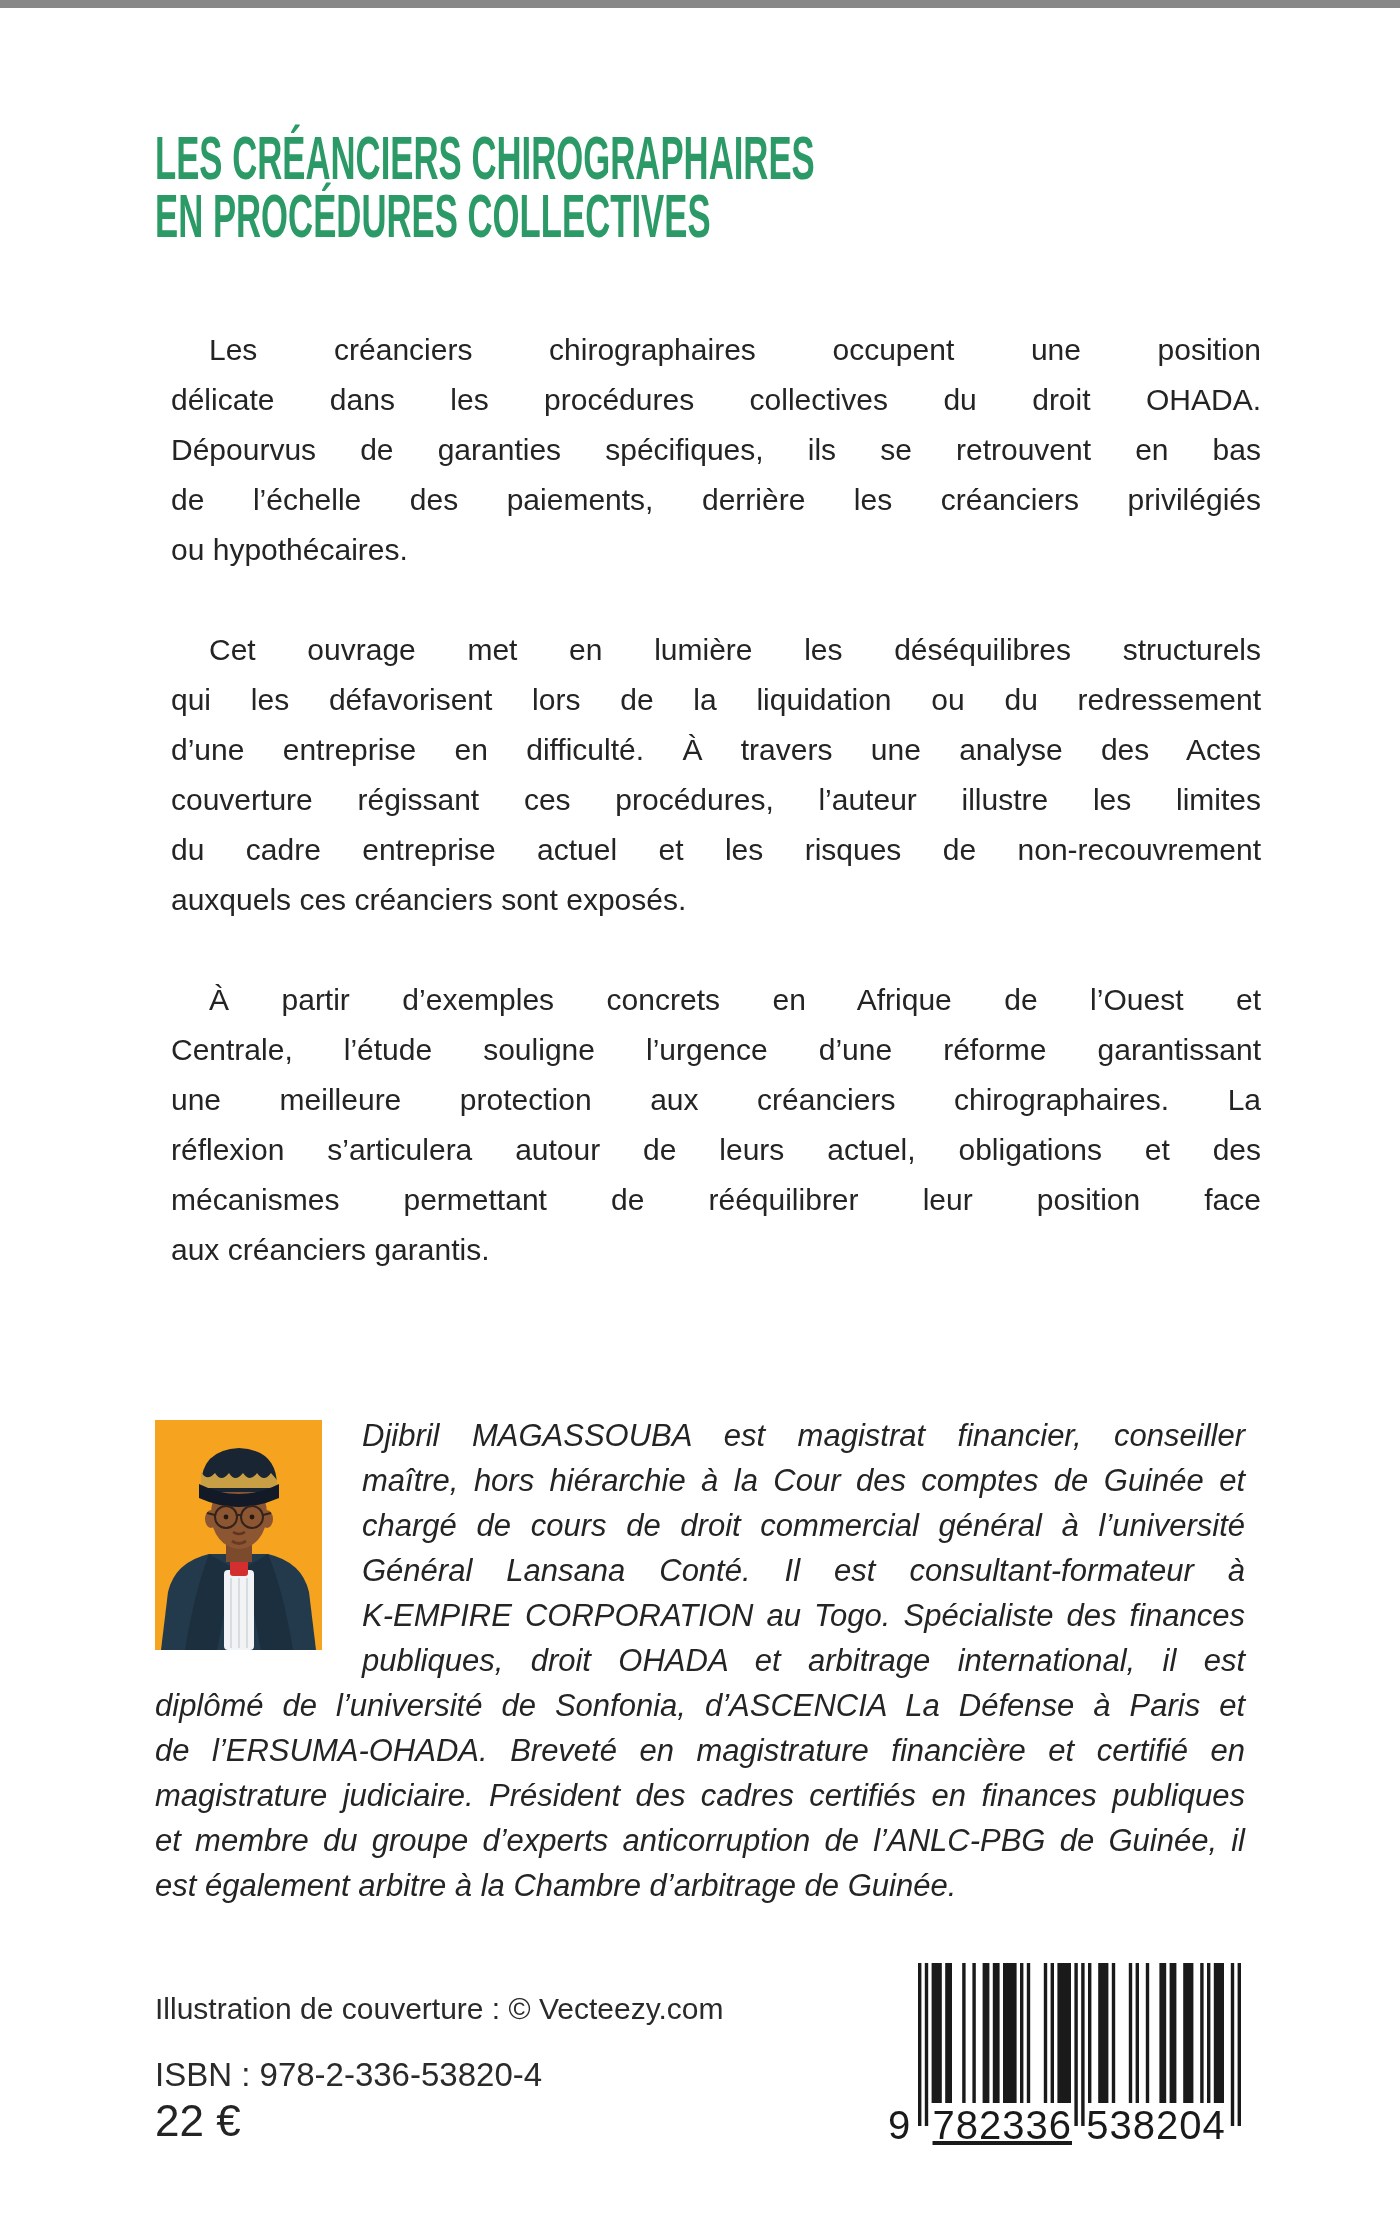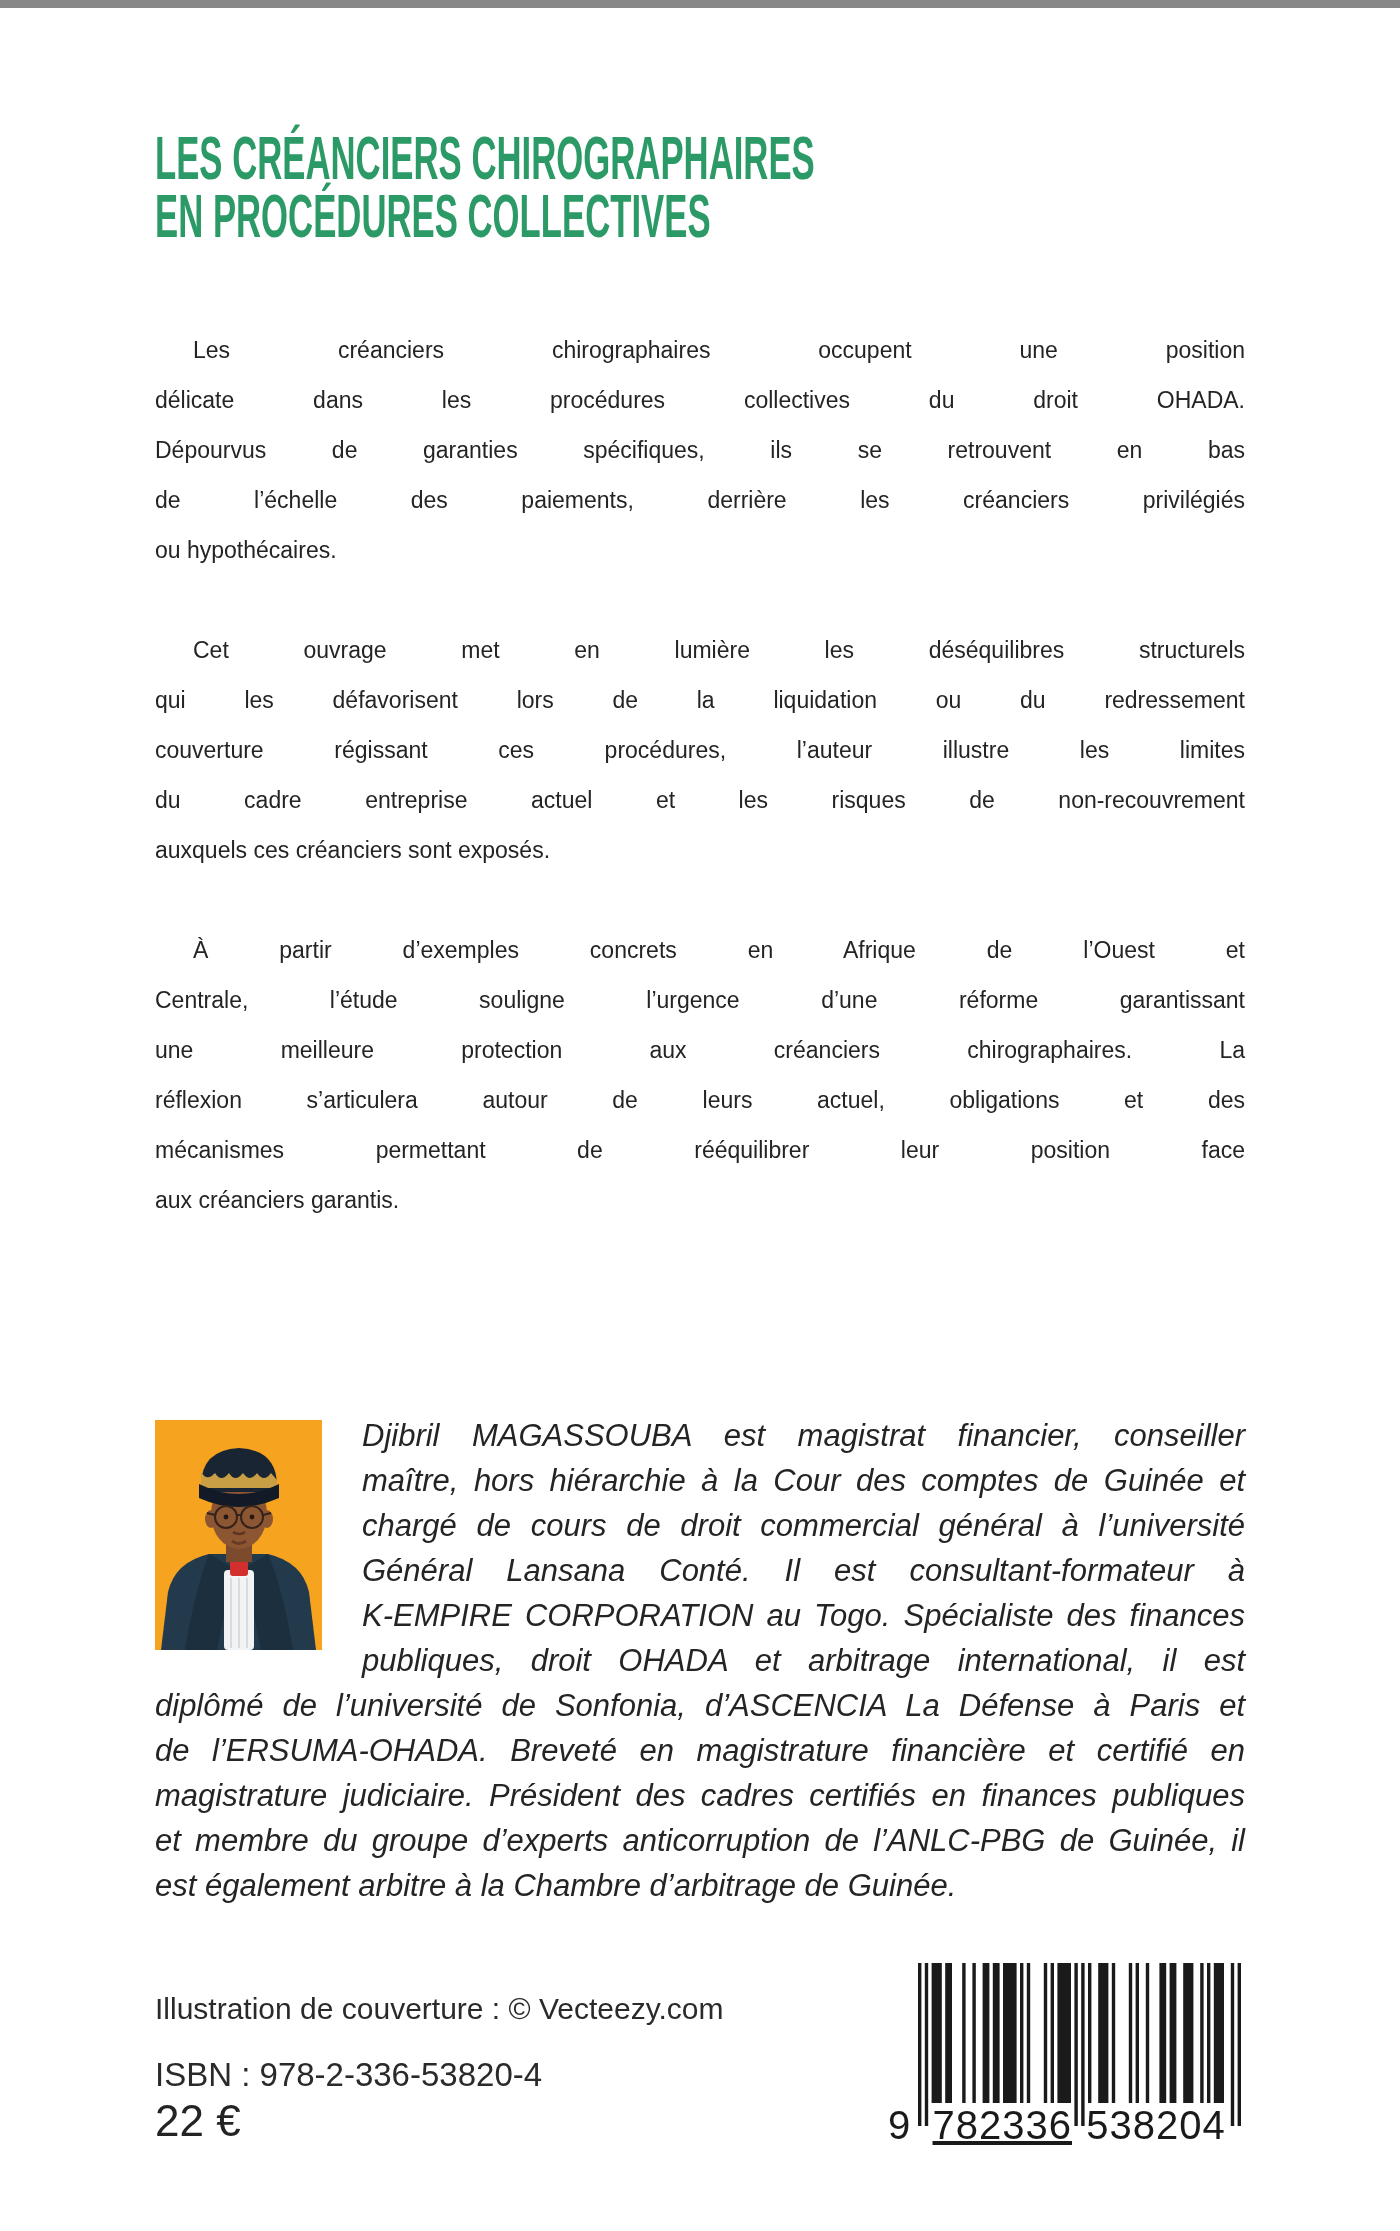--- a/index.html
+++ b/index.html
@@ -26,24 +26,24 @@
     color: #2b9a66;
     transform: scaleX(0.56);
     transform-origin: left top;
   }
   .title-line.l1 { top: 119px; }
   .title-line.l2 { top: 177px; }
 
   
   .summary {
     position: absolute;
-    left: 155px;
+    left: 171px;
     top: 317px;
     width: 1090px;
-    font-size: 23px;
+    font-size: 30px;
     line-height: 50px;
     color: #242424;
   }
   .para { margin: 0; }
   .para + .para { margin-top: 50px; }
   .jline {
     text-align: justify;
     text-align-last: justify;
   }
   .jline:last-child { text-align-last: left; }
@@ -135,20 +135,21 @@
     <div class="para">
         <div class="jline">Les créanciers chirographaires occupent une position</div>
         <div class="jline">délicate dans les procédures collectives du droit OHADA.</div>
         <div class="jline">Dépourvus de garanties spécifiques, ils se retrouvent en bas</div>
         <div class="jline">de l’échelle des paiements, derrière les créanciers privilégiés</div>
         <div class="jline">ou hypothécaires.</div>
       </div>
     <div class="para">
         <div class="jline">Cet ouvrage met en lumière les déséquilibres structurels</div>
         <div class="jline">qui les défavorisent lors de la liquidation ou du redressement</div>
+        <div class="jline">d’une entreprise en difficulté. À travers une analyse des Actes</div>
         <div class="jline">couverture régissant ces procédures, l’auteur illustre les limites</div>
         <div class="jline">du cadre entreprise actuel et les risques de non-recouvrement</div>
         <div class="jline">auxquels ces créanciers sont exposés.</div>
       </div>
     <div class="para">
         <div class="jline">À partir d’exemples concrets en Afrique de l’Ouest et</div>
         <div class="jline">Centrale, l’étude souligne l’urgence d’une réforme garantissant</div>
         <div class="jline">une meilleure protection aux créanciers chirographaires. La</div>
         <div class="jline">réflexion s’articulera autour de leurs actuel, obligations et des</div>
         <div class="jline">mécanismes permettant de rééquilibrer leur position face</div>

